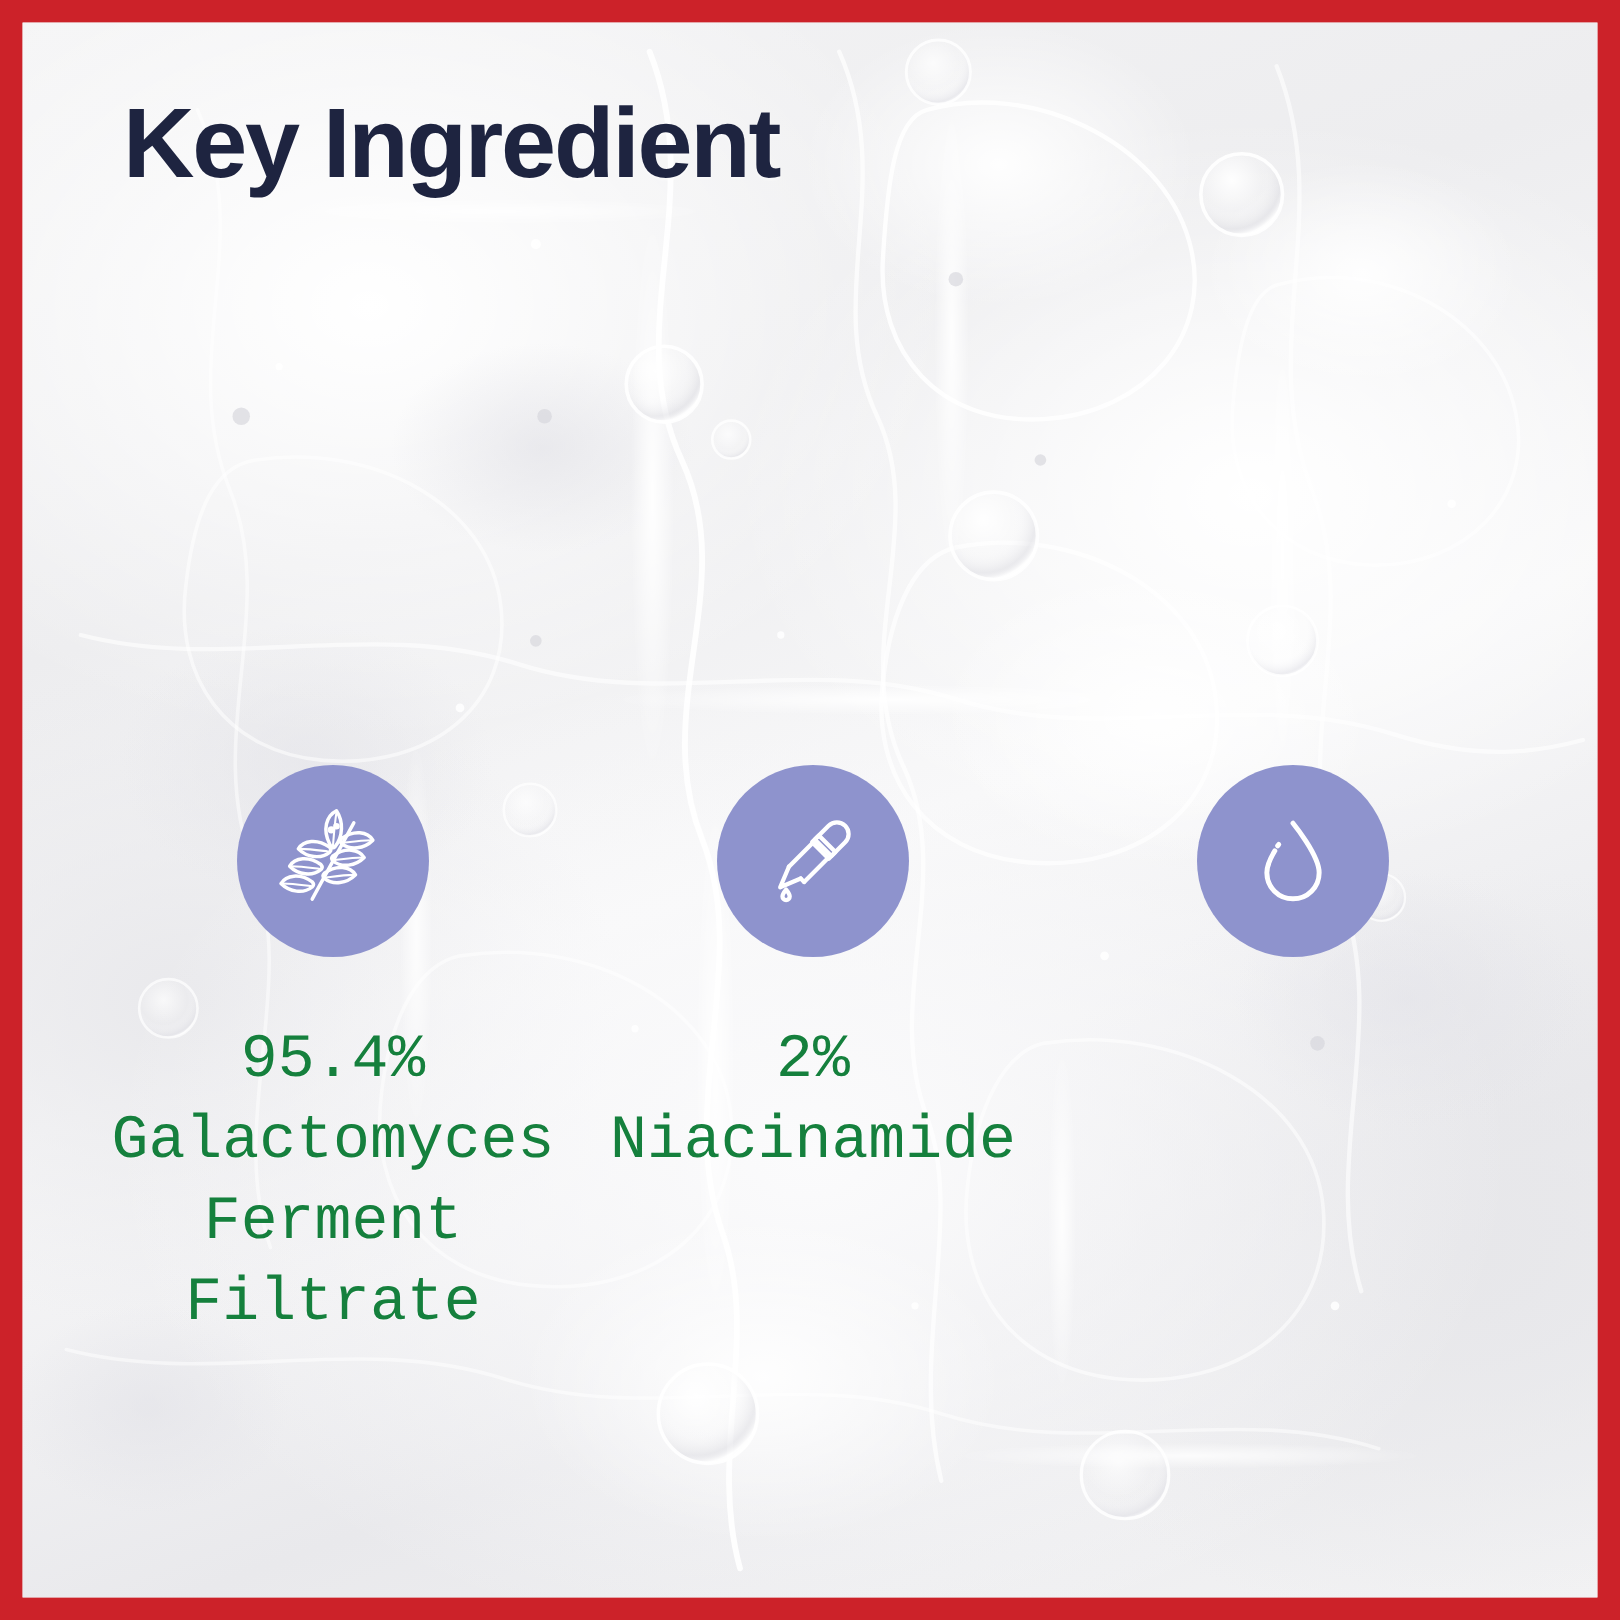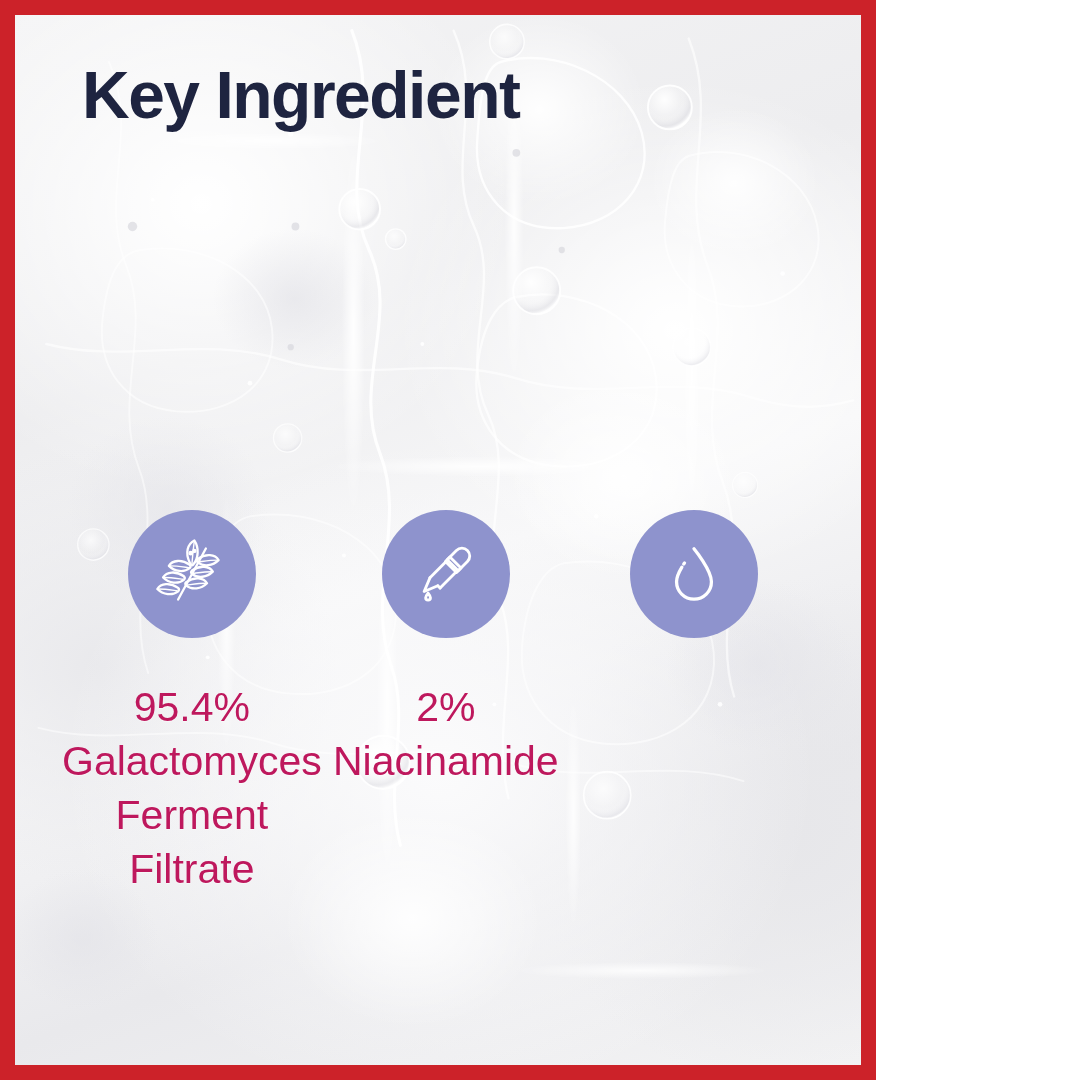--- a/index.html
+++ b/index.html
@@ -6,21 +6,21 @@
     margin: 0;
     padding: 0;
     width: 1080px;
     height: 1080px;
     overflow: hidden;
     background: #ffffff;
   }
 
   #infographic {
     position: relative;
-    width: 876px;
+    width: 1080px;
     height: 1080px;
     box-sizing: border-box;
     border: 15px solid #cc2229;
     background: #f2f2f3;
     overflow: hidden;
   }
 
   
   .bg-layer {
     position: absolute;
@@ -123,24 +123,24 @@
     justify-content: center;
     flex: 0 0 auto;
   }
 
   .icon-circle svg {
     display: block;
   }
 
   .feature-label {
     margin-top: 42px;
-    font-family: Liberation Sans, sans-serif;
+    font-family: Liberation Mono, monospace;
     font-size: 41px;
     line-height: 1.32;
-    color: #be185d;
+    color: #15803d;
     text-align: center;
     white-space: pre-line;
     text-shadow: 0 1px 1px rgba(255,255,255,0.5);
   }
 
   
   .feature-1 { margin-left: 22px; }
   .feature-2 { margin-left: 0px; }
   .feature-3 { margin-right: 18px; }
 </style>

